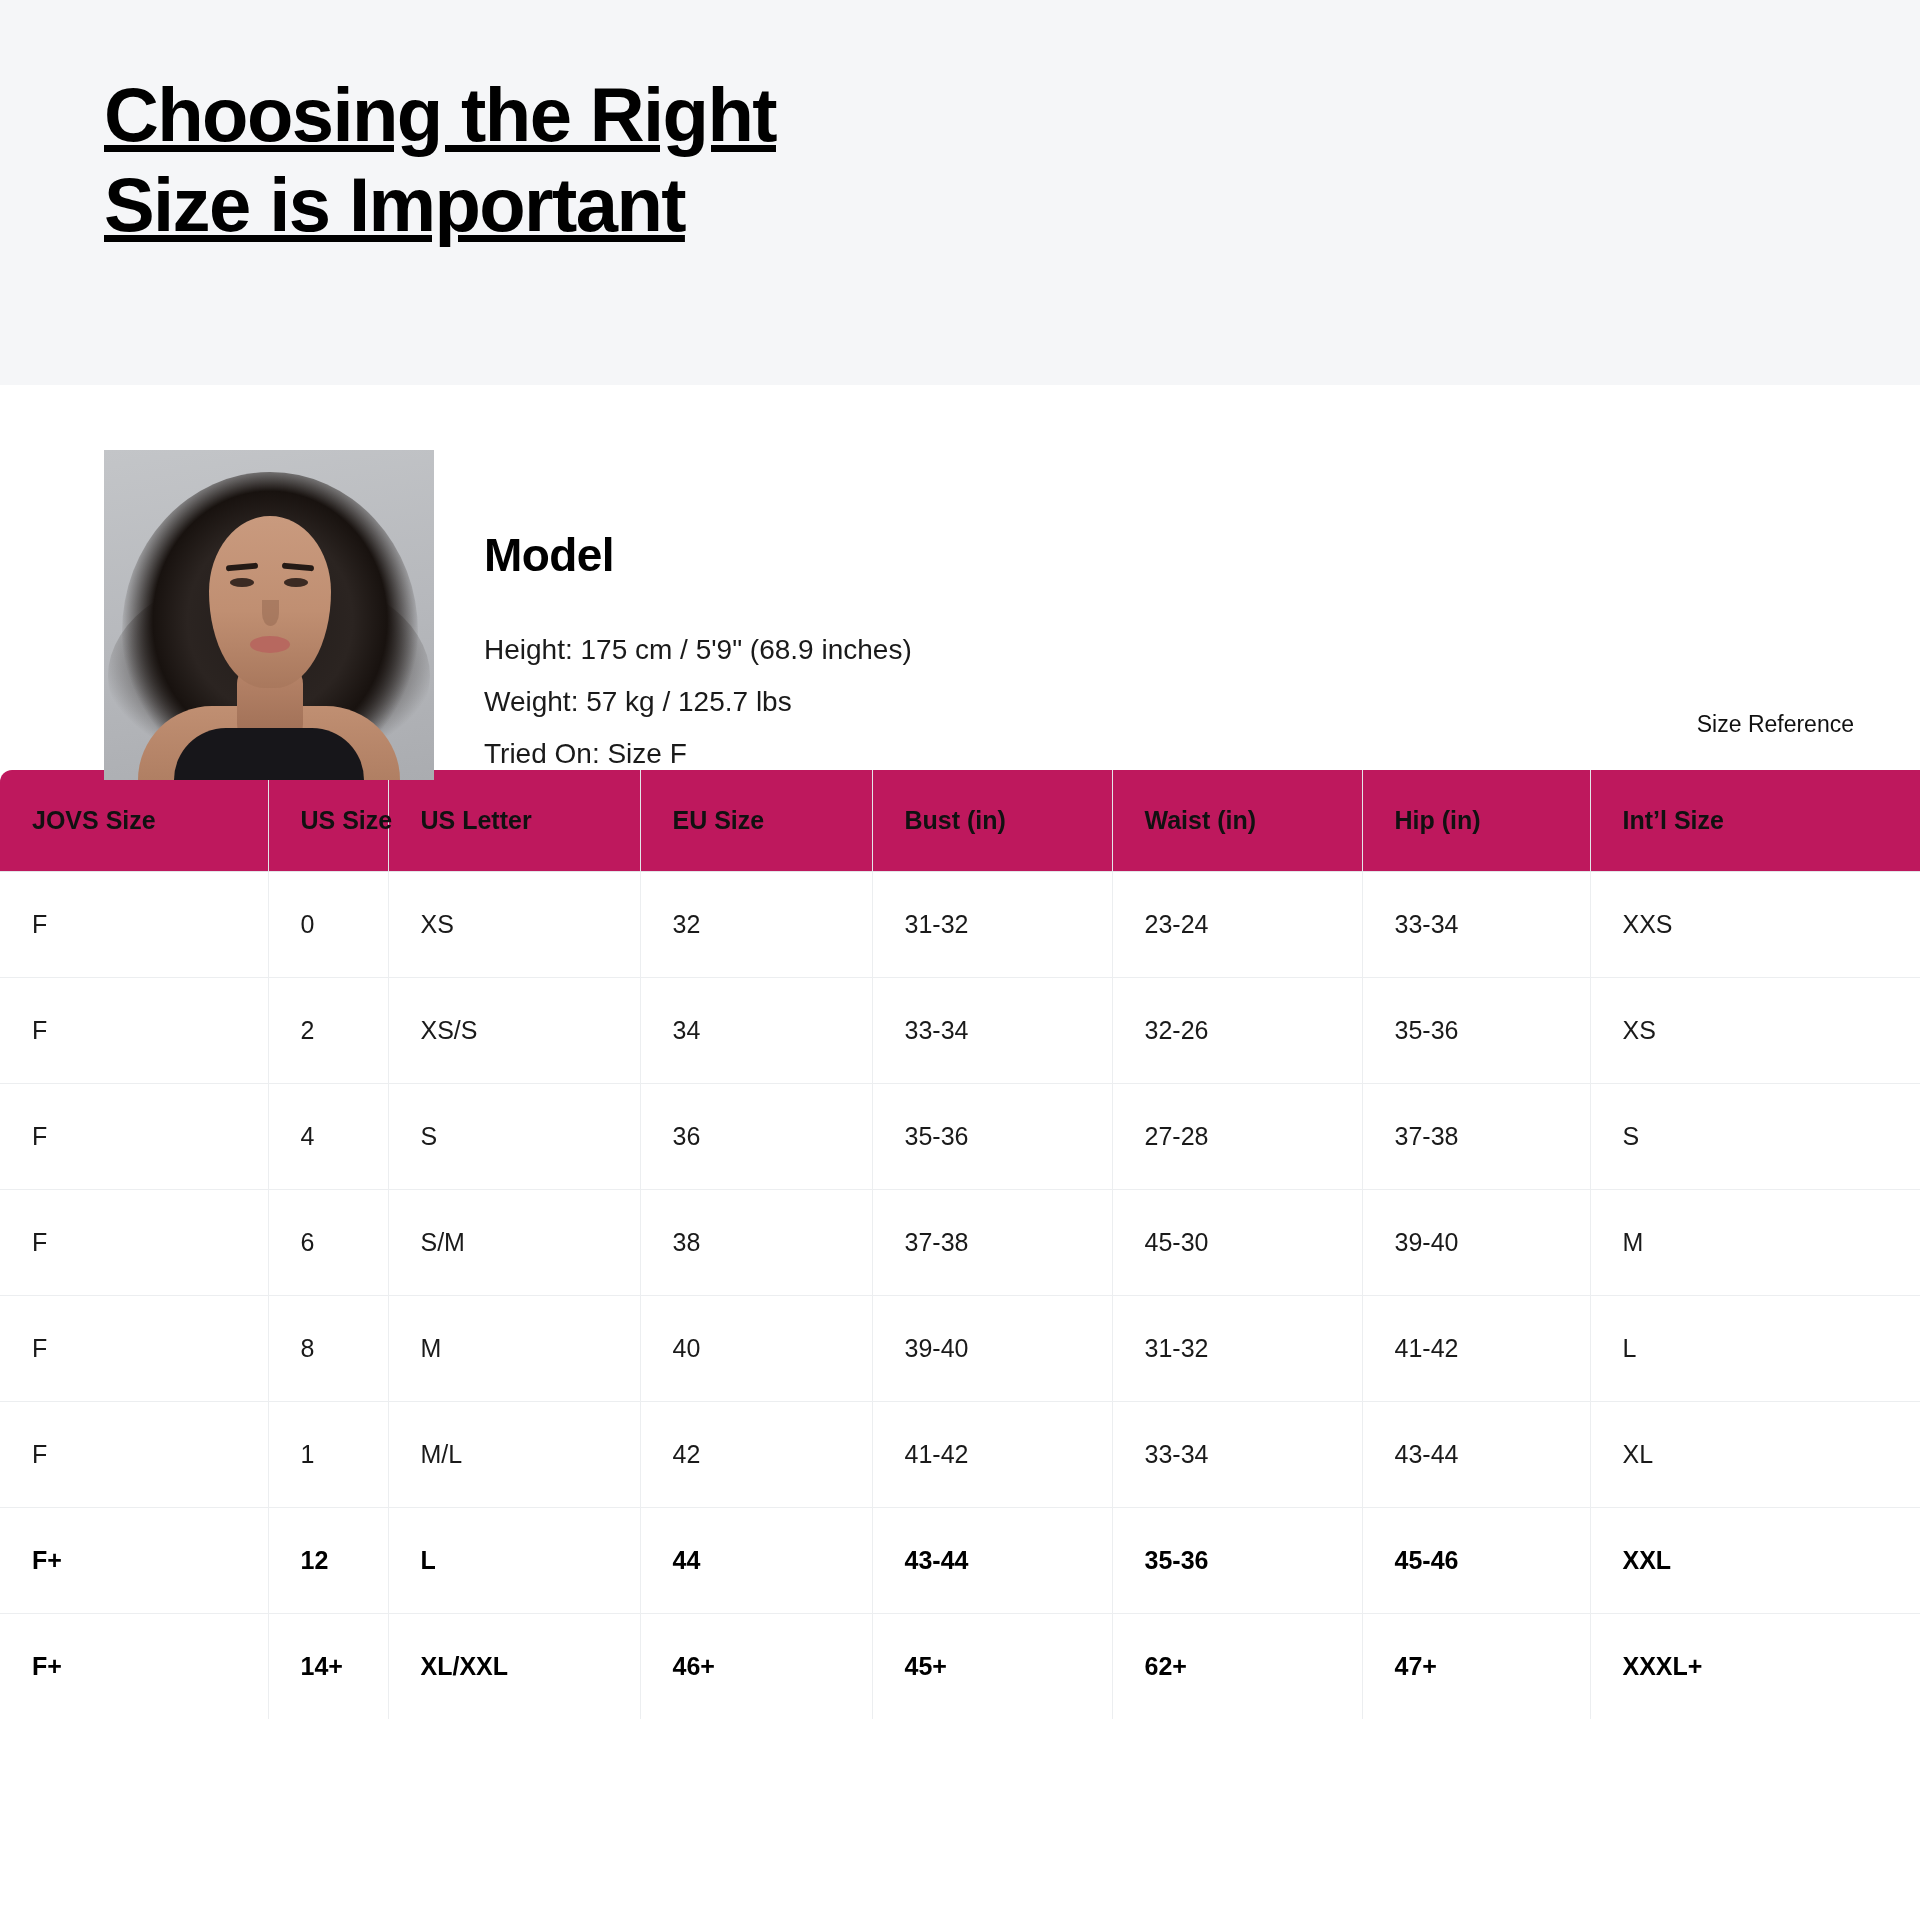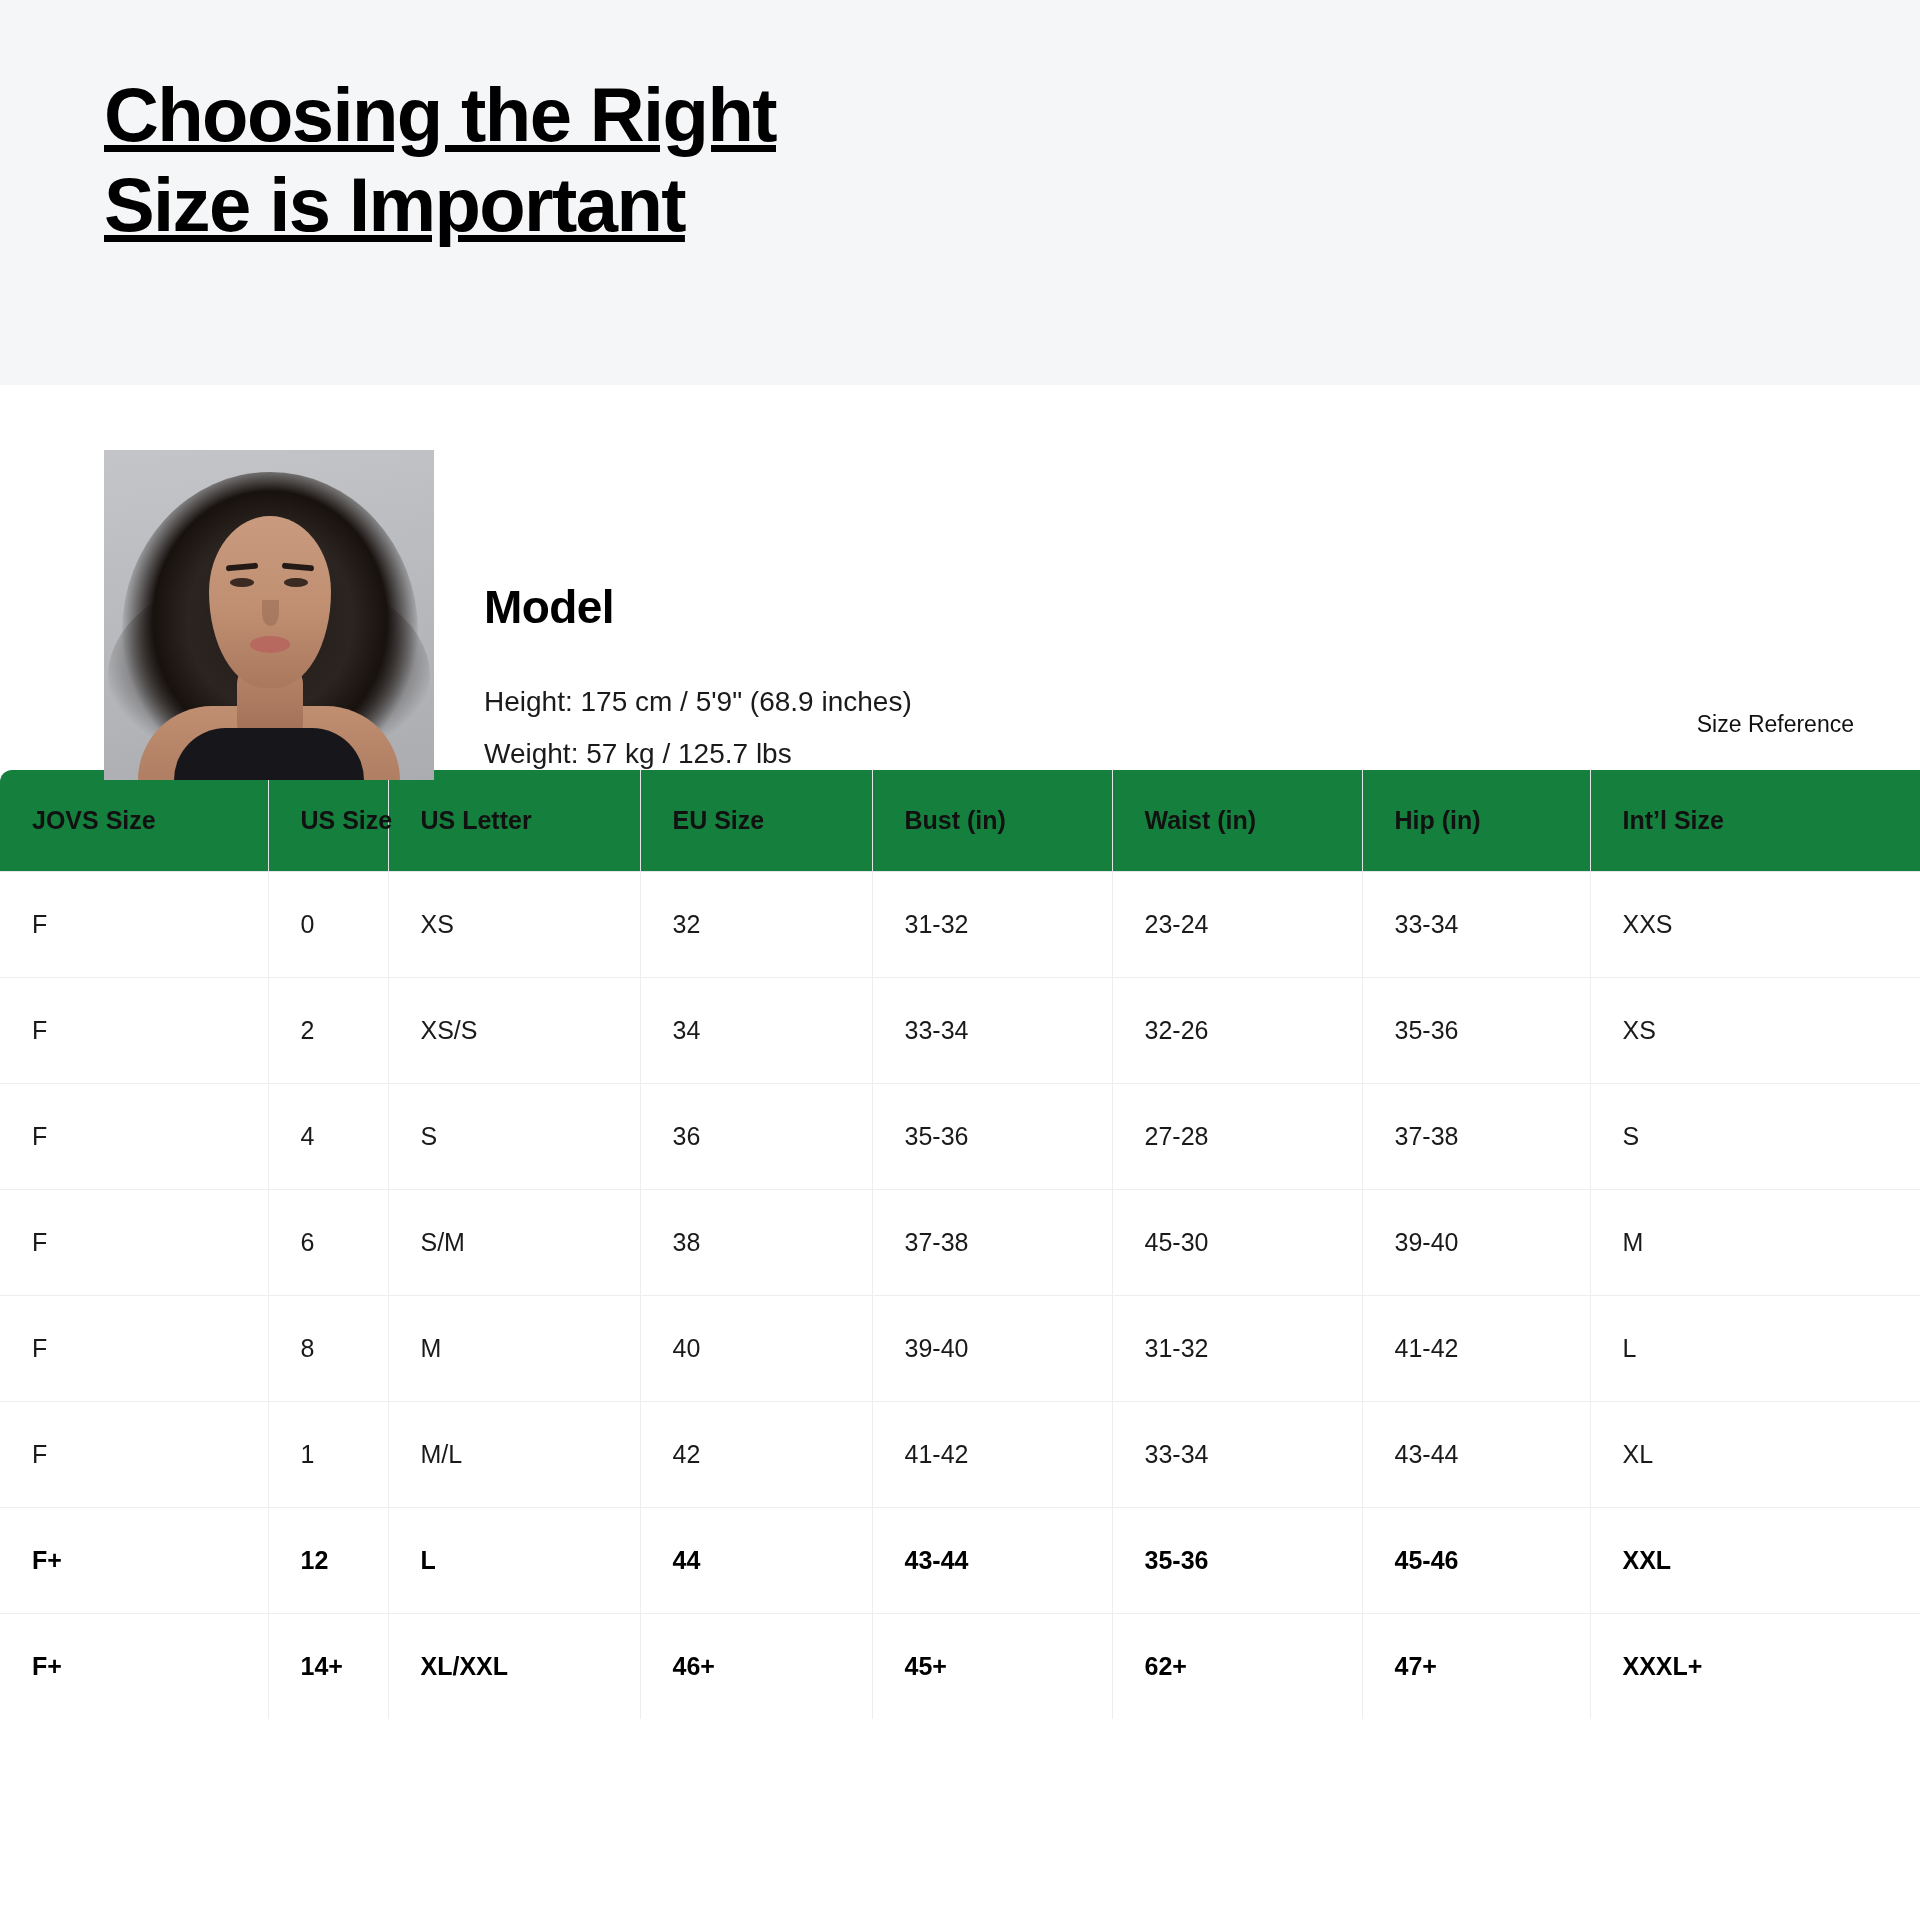--- a/index.html
+++ b/index.html
@@ -180,21 +180,21 @@
   table.size-table col.c0 { width: 268px; }
   table.size-table col.c1 { width: 120px; }
   table.size-table col.c2 { width: 252px; }
   table.size-table col.c3 { width: 232px; }
   table.size-table col.c4 { width: 240px; }
   table.size-table col.c5 { width: 250px; }
   table.size-table col.c6 { width: 228px; }
   table.size-table col.c7 { width: 330px; }
 
   table.size-table thead th {
-    background: #15803d;
+    background: #be185d;
     font-size: 25px;
     font-weight: 700;
     color: #111111;
     text-align: left;
     padding: 36px 0 36px 32px;
     border-right: 1px solid #e3e5e8;
     border-bottom: 1px solid #e3e5e8;
     white-space: nowrap;
   }
   table.size-table thead th:first-child {
@@ -250,20 +250,21 @@
       <div class="ph-eye r"></div>
       <div class="ph-nose"></div>
       <div class="ph-lips"></div>
       <div class="ph-top"></div>
     </div>
 
     <div class="model-info">
       <h2 class="model-heading">Model</h2>
       <div class="model-line">Height: 175 cm / 5'9" (68.9 inches)</div>
       <div class="model-line">Weight: 57 kg / 125.7 lbs</div>
+      <div class="model-line">Tried On: Size F</div>
     </div>
 
   </div>
 
   <div class="size-reference">Size Reference</div>
 </section>
 
 <section class="table-wrap">
   <table class="size-table">
     <colgroup>

